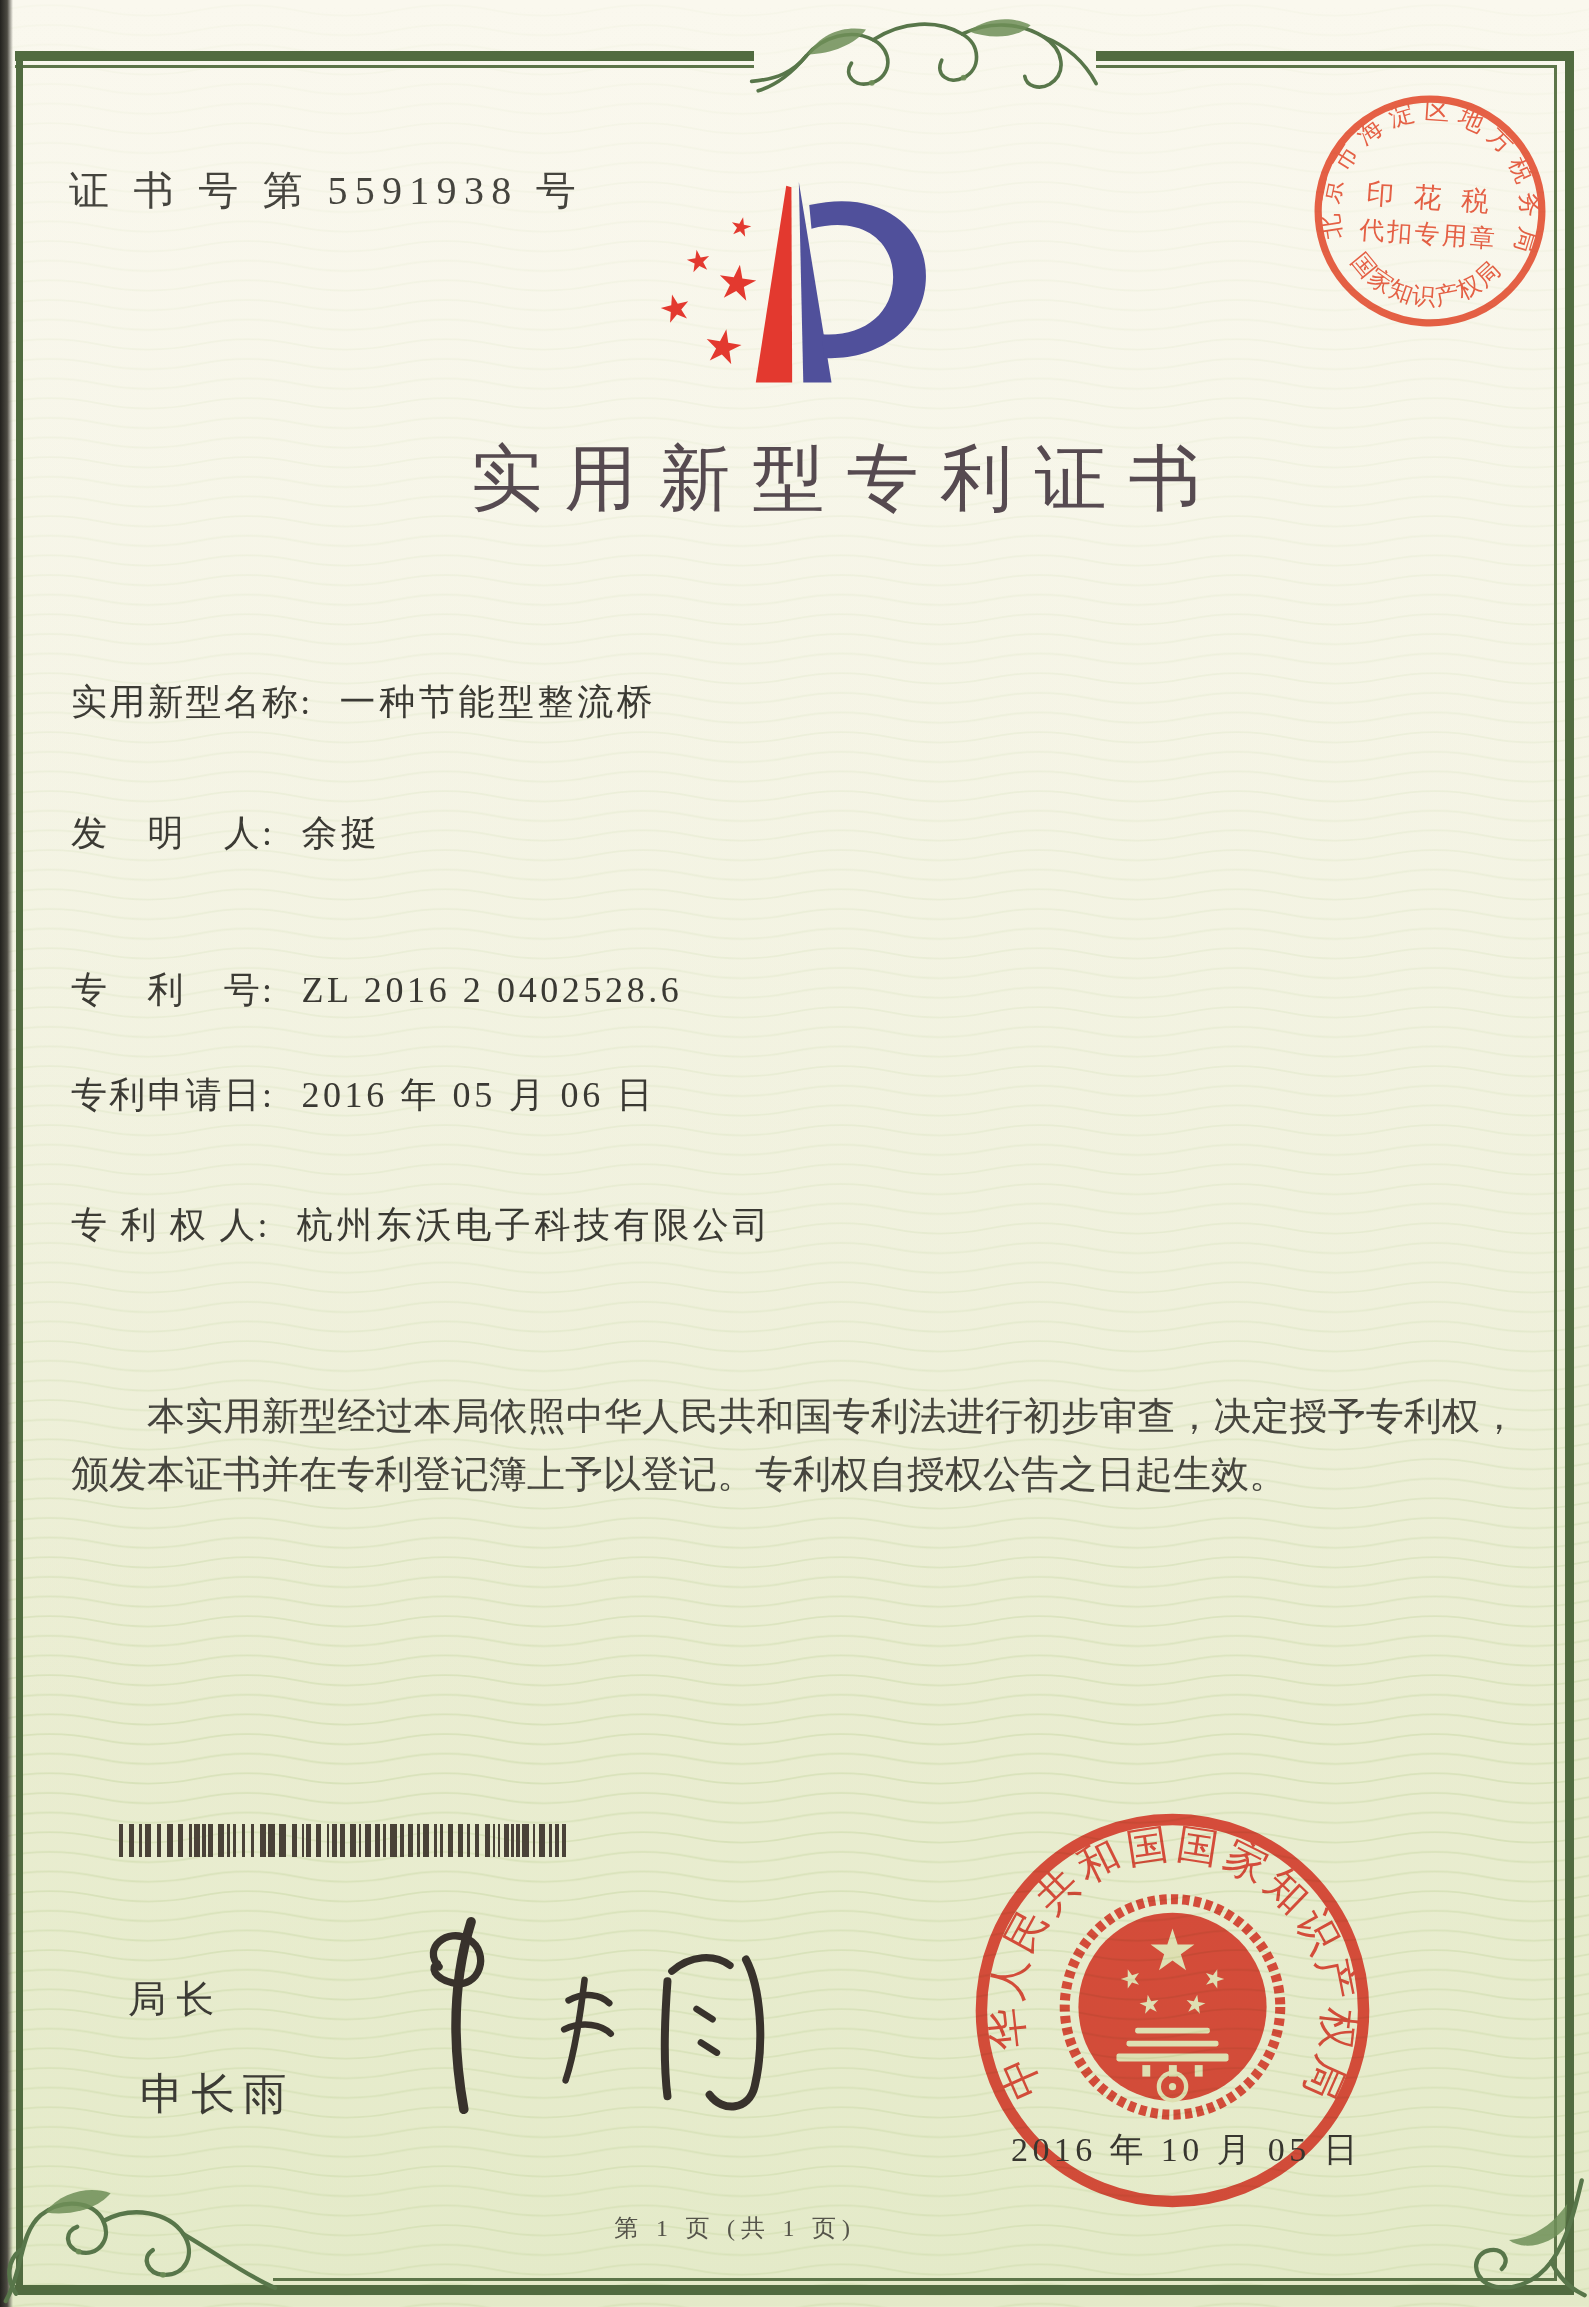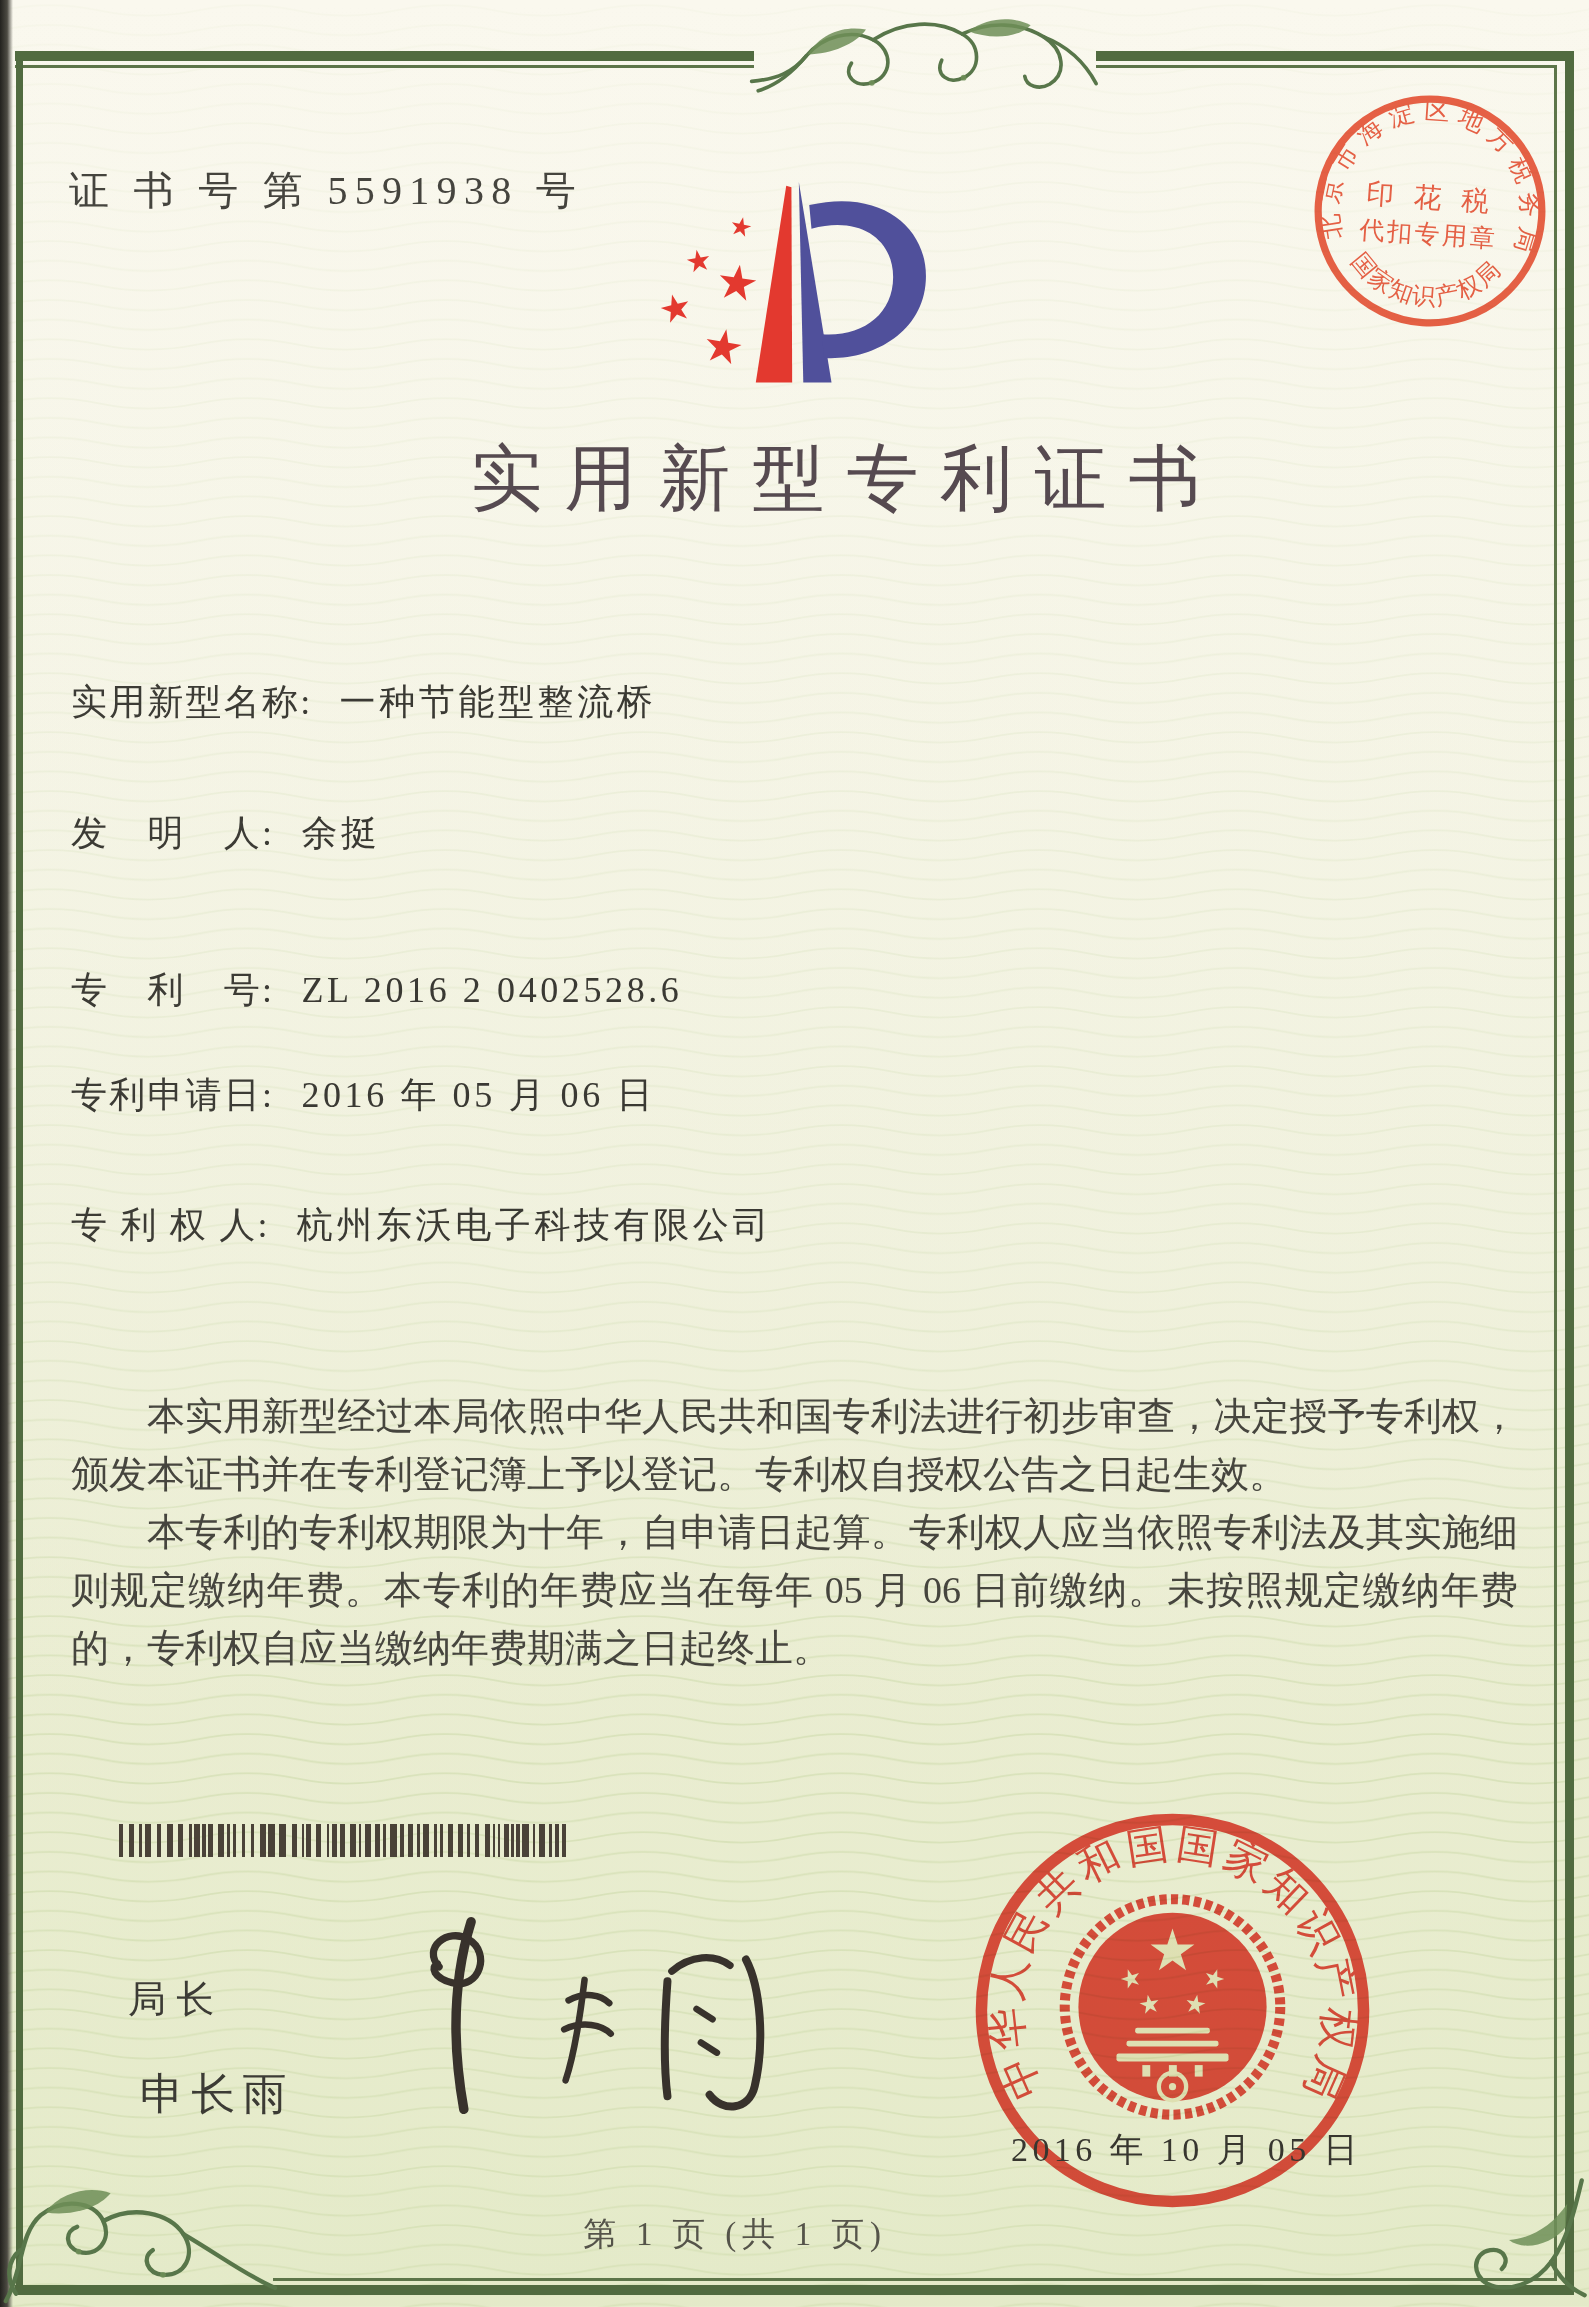--- a/index.html
+++ b/index.html
@@ -23,21 +23,21 @@
   .field .val{display:inline-block;margin-left:16px;letter-spacing:3.6px;color:#3a3933;}
   
   .body-text{left:71px;top:1387px;width:1447px;font-size:38px;line-height:58px;
              color:#46453e;text-align:justify;}
   .body-text p{margin:0;text-indent:2em;}
   
   .officer-title{left:128px;top:1974px;font-size:38px;letter-spacing:10.2px;color:#3c3b35;}
   .officer-name{left:140px;top:2065px;font-size:44px;letter-spacing:7.3px;color:#3c3b35;}
   .seal-date{left:961px;top:2127px;width:451px;text-align:center;font-size:34px;
              letter-spacing:4.4px;color:#37362f;}
-  .footer{left:0;top:2212px;width:1470px;text-align:center;font-size:33px;
+  .footer{left:0;top:2212px;width:1470px;text-align:center;font-size:24px;
           letter-spacing:5.8px;color:#55544a;}
   .barcode{left:119px;top:1824px;width:460px;height:33px;display:flex;align-items:stretch;}
   .barcode i{display:block;background:#4a4238;}
   .stamp-svg,.seal-svg{mix-blend-mode:multiply;}
 </style>
 </head>
 <body>
 
 <div class="page">
 
@@ -176,21 +176,20 @@
     <span class="lab">专利申请日:</span>
     <span class="val">2016 年 05 月 06 日</span>
   </div>
   <div class="abs field" style="top:1201px;">
     <span class="lab">专 利 权 人:</span>
     <span class="val">杭州东沃电子科技有限公司</span>
   </div>
 
   <div class="abs body-text">
     <p>本实用新型经过本局依照中华人民共和国专利法进行初步审查，决定授予专利权，颁发本证书并在专利登记簿上予以登记。专利权自授权公告之日起生效。</p>
-    <p>本专利的专利权期限为十年，自申请日起算。专利权人应当依照专利法及其实施细则规定缴纳年费。本专利的年费应当在每年 05 月 06 日前缴纳。未按照规定缴纳年费的，专利权自应当缴纳年费期满之日起终止。</p>
   </div>
 
   <div class="abs barcode" id="barcode">
       <i style="width:4.4px;margin-right:5.8px"></i>
       <i style="width:4.4px;margin-right:5.1px"></i>
       <i style="width:3.6px;margin-right:2.9px"></i>
       <i style="width:5.8px;margin-right:5.8px"></i>
       <i style="width:4.4px;margin-right:5.8px"></i>
       <i style="width:5.8px;margin-right:5.1px"></i>
       <i style="width:5.1px;margin-right:5.8px"></i>

